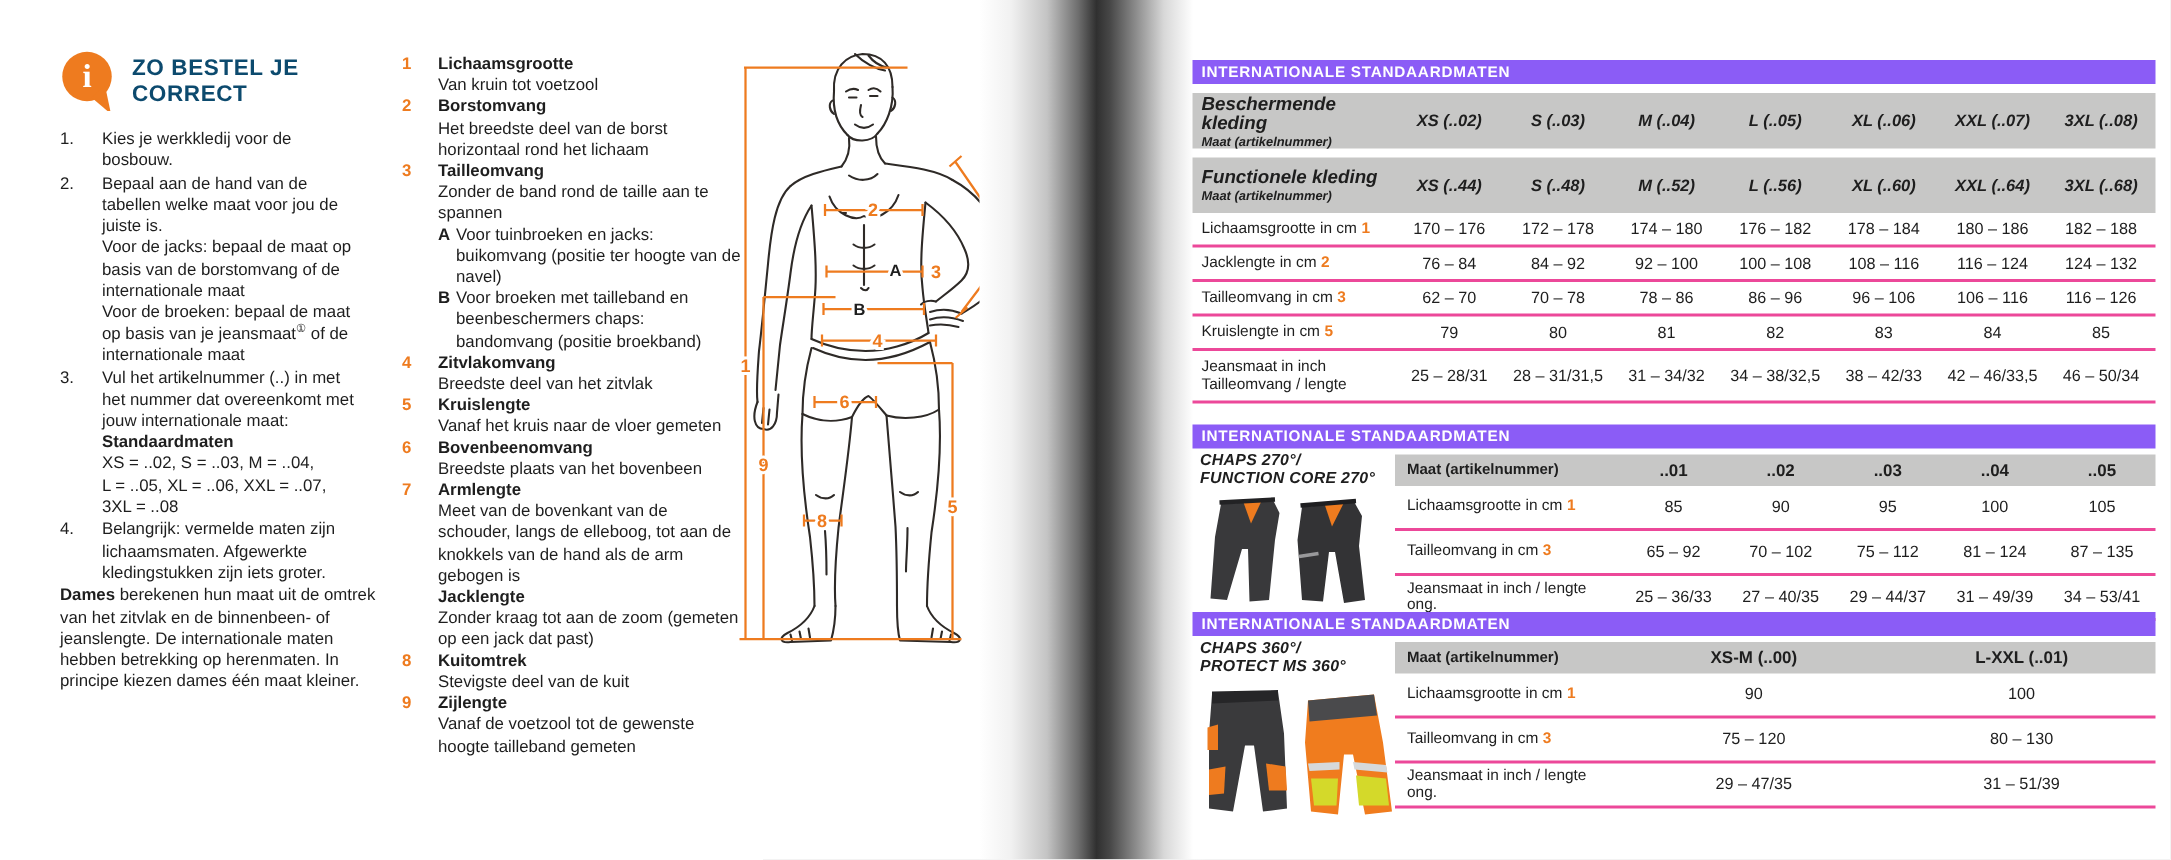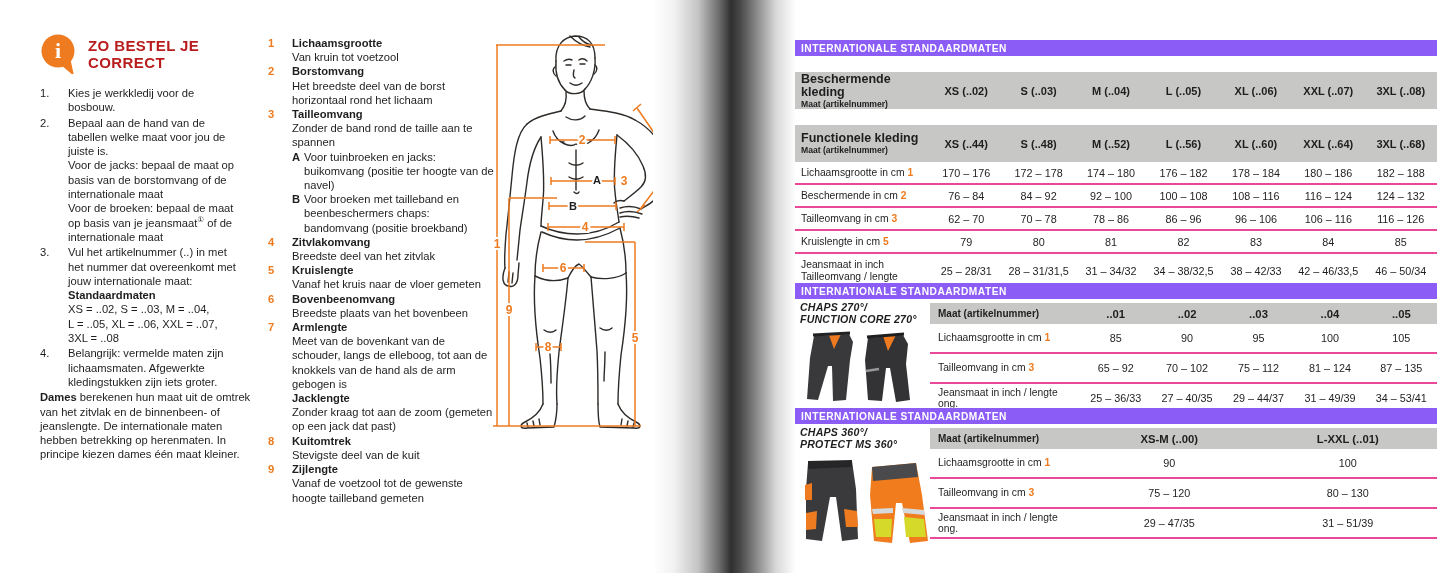--- a/index.html
+++ b/index.html
@@ -10,21 +10,21 @@
   
   .spine {
     position:absolute; left:653px; top:0; width:150px; height:573px;
     background:linear-gradient(90deg,#ffffff 0%,#f1f1f1 14%,#c4c4c4 30%,#6d6d6d 44%,
       #303030 52%,#474747 58%,#8f8f8f 70%,#d8d8d8 82%,#ffffff 95%,#ffffff 100%);
   }
   
   .info-col { position:absolute; left:40px; top:34px; width:219px; }
   .info-head { display:flex; align-items:flex-start; margin-bottom:12px; }
   .bubble { width:38px; height:40px; flex:0 0 38px; margin-right:10px; }
-  .info-title { color:#b91c1c; font-weight:bold; font-size:15px; line-height:17px; letter-spacing:.4px; margin-top:3px; }
+  .info-title { color:#0c4a6e; font-weight:bold; font-size:15px; line-height:17px; letter-spacing:.4px; margin-top:3px; }
   .steps { font-size:11.2px; line-height:14.3px; }
   .step { display:flex; margin-bottom:1px; }
   .step .num { flex:0 0 28px; }
   .step .body { width:172px; }
   .b { font-weight:bold; }
   sup.circ { font-size:7.5px; vertical-align:super; line-height:0; }
   .dames { font-size:11.2px; line-height:14.3px; margin-top:1px; width:216px; }
   
   .measure-col { position:absolute; left:268px; top:36px; width:226px; font-size:11.2px; line-height:14.2px; }
   .m-item { display:flex; }
@@ -38,21 +38,21 @@
   .figure { position:absolute; left:478px; top:20px; width:218px; height:432px; }
   .mlabel { font-family:"Liberation Sans",sans-serif; font-weight:bold; font-size:12px;
             fill:#ee7b1f; paint-order:stroke; stroke:#ffffff; stroke-width:4px; text-anchor:middle; }
   .mlabel.dark { fill:#1e1e1e; font-size:11px; }
   
   .tbl { position:absolute; width:642px; }
   .bar { height:16px; background:#8b5cf6; color:#ffffff; display:flex; align-items:center;
          padding-left:6px; box-sizing:border-box; font-weight:bold; font-size:10.2px; letter-spacing:.5px; }
   
   .t1 { left:795px; top:40px; }
-  .t1-group { display:flex; align-items:center; background:#c7c7c6; height:37px; margin-top:16px; }
+  .t1-group { display:flex; align-items:center; background:#c7c7c6; height:37px; margin-top:6px;font-style:italic; }
   .t1-glabel { width:135px; padding-left:6px; box-sizing:border-box; }
   .gtitle { display:block; font-weight:bold; font-size:12.5px; line-height:13px; }
   .gsub   { display:block; font-weight:bold; font-size:8.6px; line-height:10px; }
   .hcell  { flex:1; text-align:center; font-weight:bold; font-size:11px; }
   .drow { display:flex; align-items:center; height:21px; border-bottom:2px solid #ec4899; }
   .t1 .drow:last-child { height:33px; }
   .rlabel { width:135px; padding-left:6px; box-sizing:border-box; font-size:10.3px; line-height:11.5px; }
   .rlabel .ref { color:#ee7b1f; font-weight:bold; margin-left:3px; }
   .rlabel .l2 { display:block; }
   .vcell { flex:1; text-align:center; font-size:10.8px; }
@@ -299,21 +299,21 @@
           <span class="vcell">172 – 178</span>
           <span class="vcell">174 – 180</span>
           <span class="vcell">176 – 182</span>
           <span class="vcell">178 – 184</span>
           <span class="vcell">180 – 186</span>
           <span class="vcell">182 – 188</span>
         </div>
 
         <div class="drow">
           <div class="rlabel">
-            <span>Beschermende in cm</span><span class="ref">2</span>
+            <span>Jacklengte in cm</span><span class="ref">2</span>
             <span class="l2"></span>
           </div>
           <span class="vcell">76 – 84</span>
           <span class="vcell">84 – 92</span>
           <span class="vcell">92 – 100</span>
           <span class="vcell">100 – 108</span>
           <span class="vcell">108 – 116</span>
           <span class="vcell">116 – 124</span>
           <span class="vcell">124 – 132</span>
         </div>

